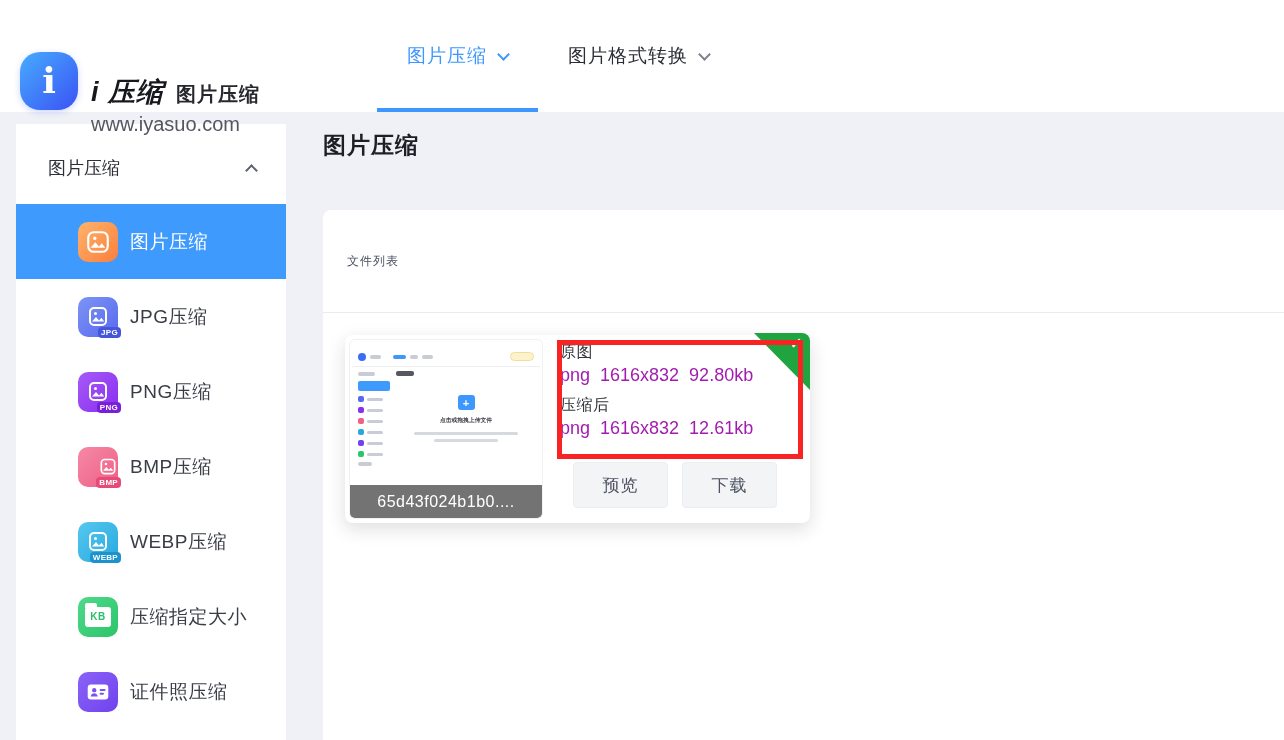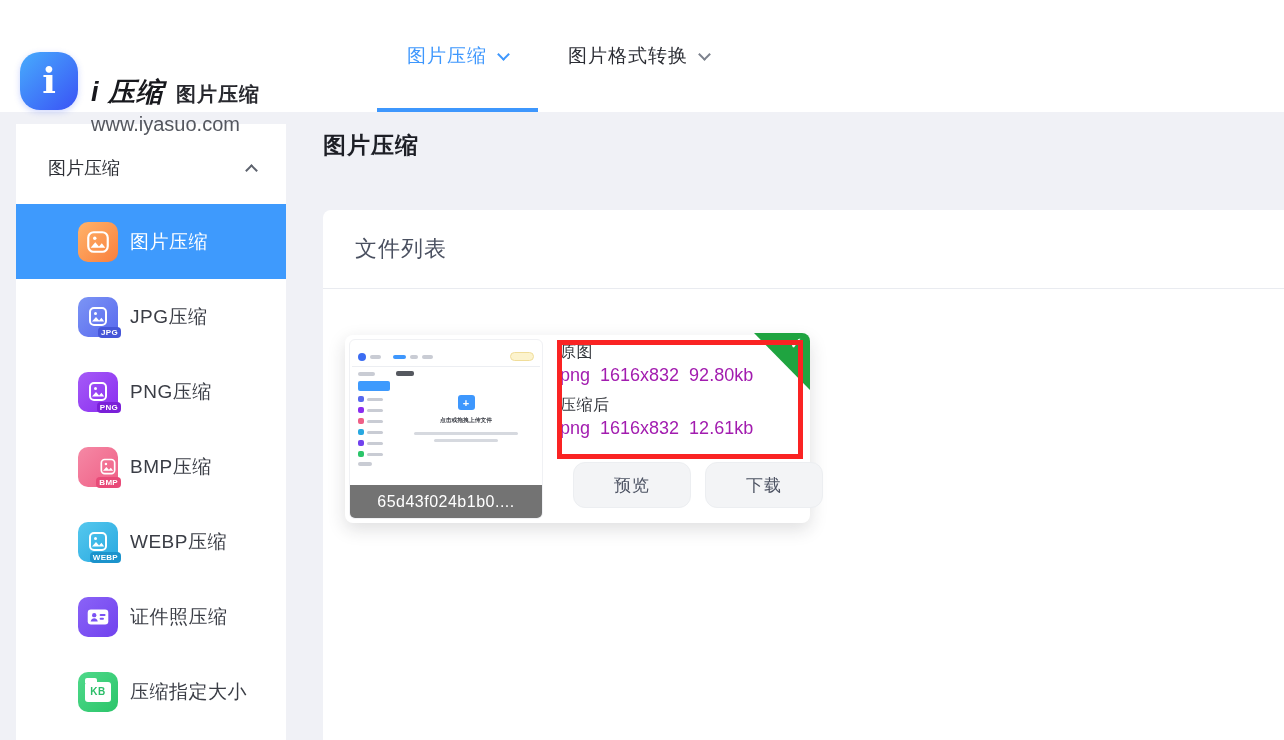--- a/index.html
+++ b/index.html
@@ -86,22 +86,22 @@
   .kb-text { font-size:10px; font-weight:bold; color:#2bbd68; letter-spacing:.5px; }
 
   
   main { position:absolute; left:323px; top:124px; width:961px; height:616px; }
   h1 { font-size:23px; font-weight:bold; color:#1d1f26; margin-top:6px; letter-spacing:1px; }
   .panel {
     position:absolute; left:0; top:86px; width:961px; height:530px;
     background:#ffffff; border-radius:8px 0 0 0;
   }
   .panel-head {
-    height:79px; display:flex; align-items:center; padding-left:32px;
-    border-bottom:1px solid #e9ebf0; font-size:22px; color:#4a5060; letter-spacing:1px;
+    height:103px; display:flex; align-items:center; padding-left:24px;
+    border-bottom:1px solid #e9ebf0; font-size:12px; color:#4a5060; letter-spacing:1px;
   }
 
   
   .file-card {
     position:absolute; left:22px; top:125px; width:465px; height:188px;
     background:#ffffff; border-radius:8px;
     box-shadow:0 6px 18px rgba(31,35,41,.15);
   }
   .thumb {
     position:absolute; left:4px; top:4px; width:194px; height:180px;
@@ -148,21 +148,21 @@
   .corner .check {
     position:absolute; right:7px; top:1px; color:#fff; font-size:16px; font-weight:bold;
   }
 
   .info { position:absolute; left:215px; top:7px; z-index:1; }
   .ilabel { font-size:16px; color:#33363c; letter-spacing:.5px; }
   .ival { font-size:18px; color:#a21caf; white-space:pre; margin:2px 0 9px 0; }
 
   .btns { position:absolute; left:228px; top:127px; display:flex; gap:14px; z-index:1; }
   .btns button {
-    width:118px; height:46px; border:1px solid #eceef1; border-radius:12px;
+    width:95px; height:46px; border:1px solid #eceef1; border-radius:4px;
     background:#f3f4f6; color:#4c5262; font-size:17px; letter-spacing:1px; cursor:pointer;
     font-family:"Liberation Sans","DejaVu Sans",sans-serif;
   }
 
   .red-annotation {
     position:absolute; left:212px; top:5px; width:246px; height:119px;
     border:5px solid #fa2323; z-index:3; pointer-events:none;
   }
 </style>
 </head>
@@ -252,42 +252,42 @@
     <div class="side-item">
       <span class="sicon cyan">
         <svg viewBox="0 0 24 24" width="24" height="24">
             <rect x="4" y="3" width="16" height="17" rx="4" fill="none" stroke="#fff" stroke-width="2"></rect>
             <circle cx="9.5" cy="8.5" r="1.5" fill="#fff"></circle>
             <path d="M6 16.5l4-4.6 3.1 3.5 2.3-2.6 2.8 3.7z" fill="#fff"></path>
           </svg>
         <span class="badge b-cyan">WEBP</span>
       </span>
       <span class="slabel">WEBP压缩</span>
+    </div>
+
+    <div class="side-item">
+      <span class="sicon green">
+        <span class="kb-folder">
+            <span class="kb-text">KB</span>
+          </span>
+      </span>
+      <span class="slabel">压缩指定大小</span>
     </div>
 
     <div class="side-item">
       <span class="sicon violet">
         <svg viewBox="0 0 24 24" width="26" height="26">
             <rect x="2.5" y="5" width="19" height="14" rx="3" fill="#fff"></rect>
             <circle cx="8.5" cy="10.3" r="2" fill="#7a52f4"></circle>
             <path d="M5.2 16.2c.5-2 1.8-3 3.3-3s2.8 1 3.3 3z" fill="#7a52f4"></path>
             <rect x="13.5" y="9.2" width="5.5" height="1.8" rx=".9" fill="#7a52f4"></rect>
             <rect x="13.5" y="12.8" width="4" height="1.8" rx=".9" fill="#7a52f4"></rect>
           </svg>
       </span>
       <span class="slabel">证件照压缩</span>
-    </div>
-
-    <div class="side-item">
-      <span class="sicon green">
-        <span class="kb-folder">
-            <span class="kb-text">KB</span>
-          </span>
-      </span>
-      <span class="slabel">压缩指定大小</span>
     </div>
   </aside>
 
   <main>
     <h1>图片压缩</h1>
 
     <section class="panel">
       <div class="panel-head">
         <span>文件列表</span>
       </div>

